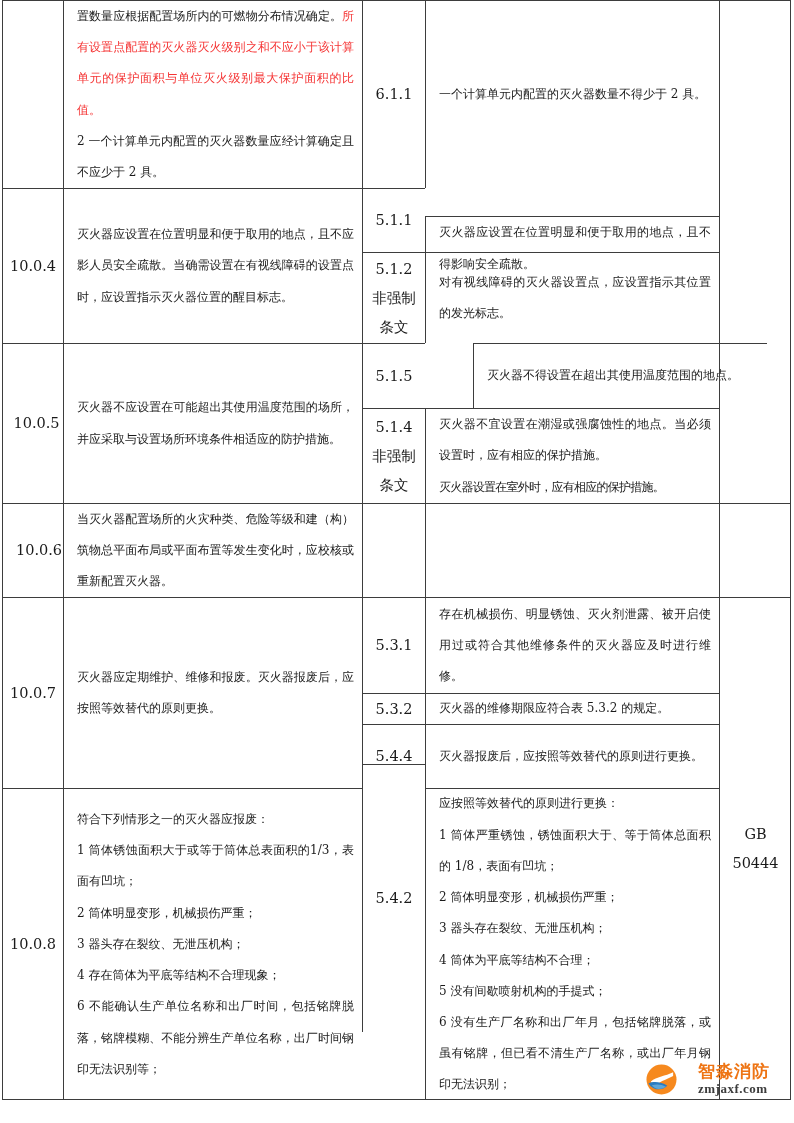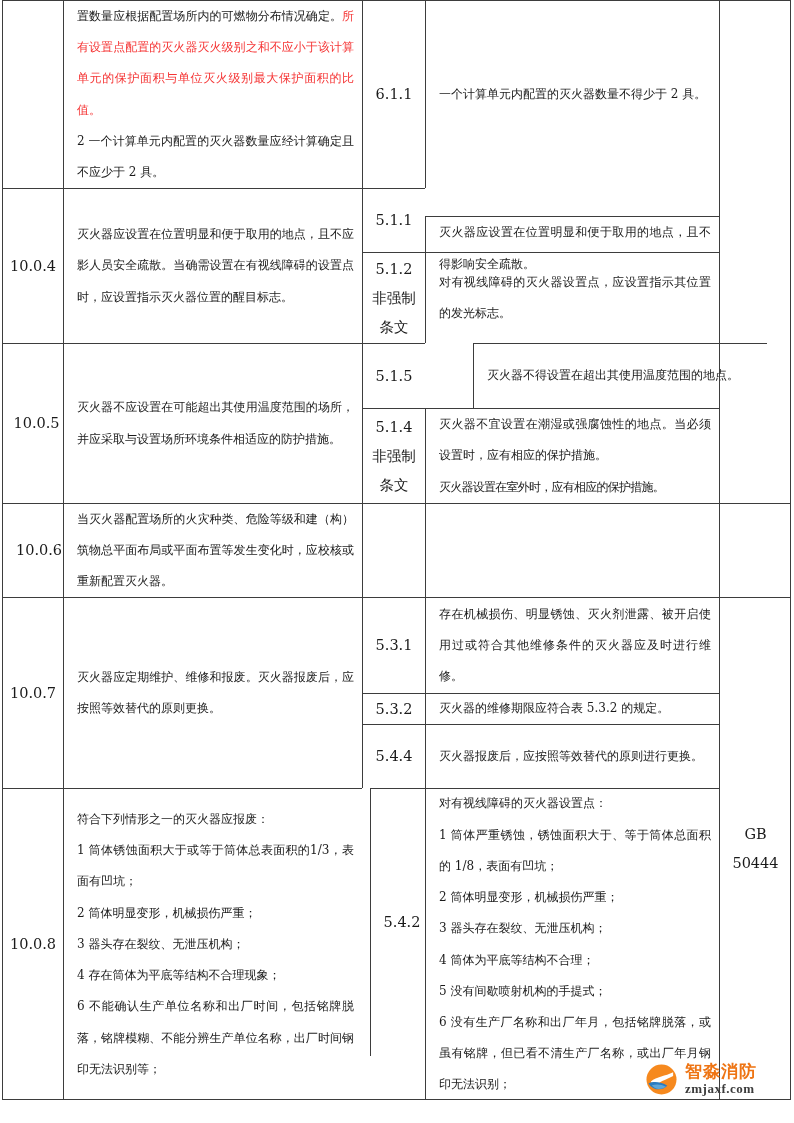--- a/index.html
+++ b/index.html
@@ -36,21 +36,21 @@
   .txt p{text-align:justify;}
   .num{
     align-items:center;text-align:center;
     font-size:14.5px;line-height:29px;
     white-space:pre-line;
   }
   .red{color:var(--red);}
   .squeeze{letter-spacing:-0.75px;}
   .wm{
     position:absolute;left:646px;top:1063px;
-    display:flex;align-items:center;gap:8px;
+    display:flex;align-items:center;gap:21px;
     background:transparent;
   }
   .wm-badge{width:31px;height:31px;flex:0 0 auto;}
   .wm-col{display:flex;flex-direction:column;line-height:1;}
   .wm-brand{
     font-family:"Liberation Sans","DejaVu Sans",sans-serif;
     font-weight:bold;font-size:17px;color:#ee7413;letter-spacing:1px;
   }
   .wm-domain{
     font-family:Liberation Serif, serif;
@@ -101,21 +101,21 @@
 非强制
 条文</div>
     <div class="cell num" style="left:360px;top:343px;width:63px;height:65px;">5.1.5</div>
     <div class="cell num" style="left:360px;top:408px;width:63px;height:95px;">5.1.4
 非强制
 条文</div>
     <div class="cell num" style="left:360px;top:503px;width:63px;height:94px;"></div>
     <div class="cell num" style="left:360px;top:597px;width:63px;height:96px;">5.3.1</div>
     <div class="cell num" style="left:360px;top:693px;width:63px;height:31px;">5.3.2</div>
     <div class="cell num" style="left:360px;top:724px;width:63px;height:64px;">5.4.4</div>
-    <div class="cell num" style="left:360px;top:788px;width:63px;height:268px;margin-left:8px;">5.4.2</div>
+    <div class="cell num" style="left:360px;top:764px;width:63px;height:268px;">5.4.2</div>
 
     <div class="cell txt" style="left:423px;top:0;width:294px;height:188px;">
       <p>一个计算单元内配置的灭火器数量不得少于 2 具。</p>
     </div>
     <div class="cell txt" style="left:423px;top:188px;width:294px;height:64px;margin-top:28px;">
       <p>灭火器应设置在位置明显和便于取用的地点，且不得影响安全疏散。</p>
     </div>
     <div class="cell txt" style="left:423px;top:252px;width:294px;height:91px;">
       <p>对有视线障碍的灭火器设置点，应设置指示其位置的发光标志。</p>
     </div>
@@ -130,21 +130,21 @@
     <div class="cell txt" style="left:423px;top:597px;width:294px;height:96px;">
       <p>存在机械损伤、明显锈蚀、灭火剂泄露、被开启使用过或符合其他维修条件的灭火器应及时进行维修。</p>
     </div>
     <div class="cell txt" style="left:423px;top:693px;width:294px;height:31px;">
       <p>灭火器的维修期限应符合表 5.3.2 的规定。</p>
     </div>
     <div class="cell txt" style="left:423px;top:724px;width:294px;height:64px;">
       <p>灭火器报废后，应按照等效替代的原则进行更换。</p>
     </div>
     <div class="cell txt" style="left:423px;top:788px;width:294px;height:312px;">
-      <p>对有视线障碍的灭火器设置点：</p>
+      <p>应按照等效替代的原则进行更换：</p>
       <p>1 筒体严重锈蚀，锈蚀面积大于、等于筒体总面积的 1/8，表面有凹坑；</p>
       <p>2 筒体明显变形，机械损伤严重；</p>
       <p>3 器头存在裂纹、无泄压机构；</p>
       <p>4 筒体为平底等结构不合理；</p>
       <p>5 没有间歇喷射机构的手提式；</p>
       <p>6 没有生产厂名称和出厂年月，包括铭牌脱落，或虽有铭牌，但已看不清生产厂名称，或出厂年月钢印无法识别；</p>
     </div>
 
     <div class="cell num" style="left:717px;top:0;width:72px;height:503px;"></div>
     <div class="cell num" style="left:717px;top:503px;width:72px;height:94px;"></div>

